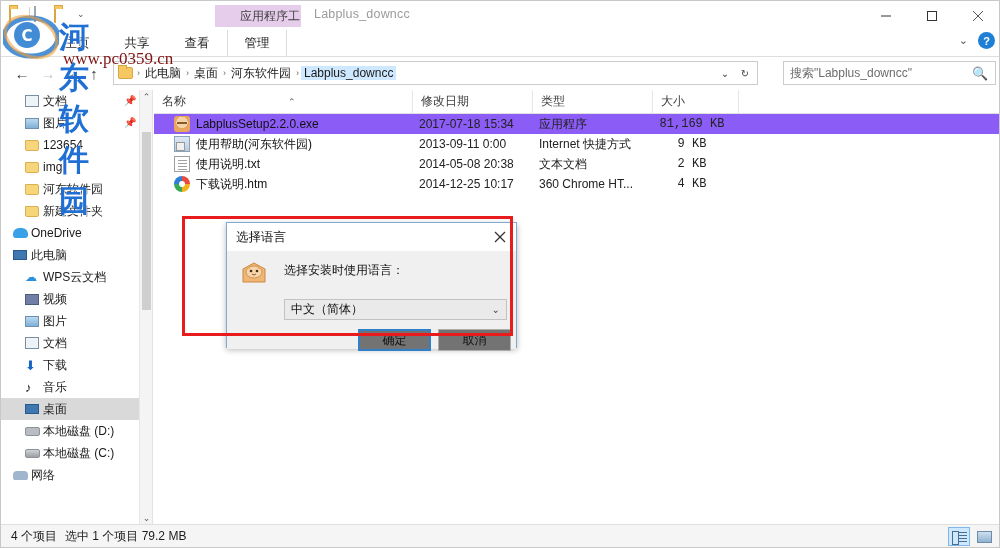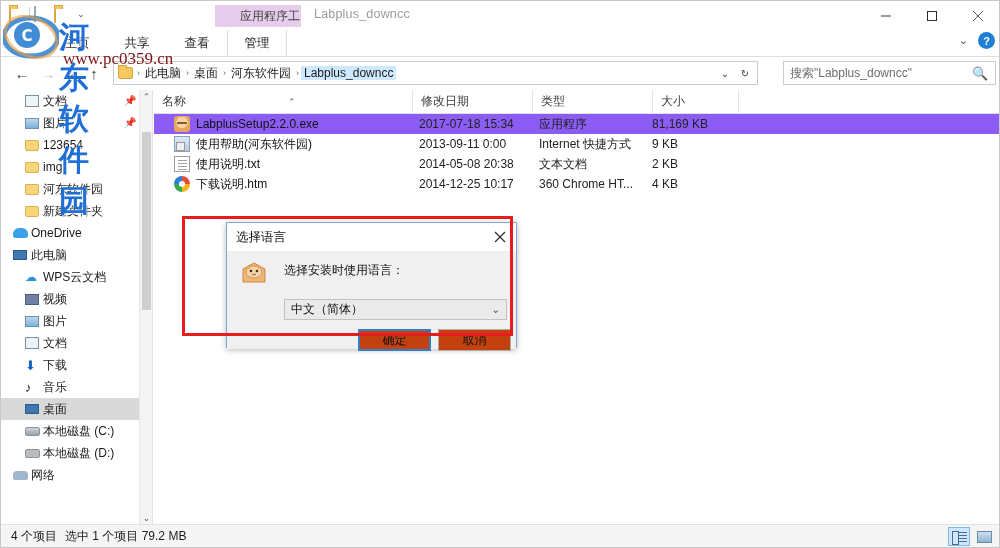--- a/index.html
+++ b/index.html
@@ -218,21 +218,21 @@
   .fico.htm {
     border-radius: 50%;
     background: conic-gradient(#e84a3c 0 25%, #f2b21a 25% 50%, #3aa757 50% 75%, #2f7fd4 75% 100%);
   }
   .fico.htm:after {
     content:""; position:absolute; left:5px; top:5px; width:6px; height:6px;
     background:#fff; border-radius:50%;
   }
   .fdate { position: absolute; left: 265px; color: #222; }
   .ftype { position: absolute; left: 385px; color: #222; }
-  .fsize { position: absolute; left: 498px; width: 80px; text-align: left; color: #222; }
+  .fsize { position: absolute; left: 498px; width: 80px; text-align: center; color: #222; font-family: Liberation Mono, monospace; }
 
   
   .statusbar {
     position: absolute; left: 0; bottom: 0; width: 1000px; height: 23px;
     background: #f5f5f5; border-top: 1px solid #e0e0e0;
     display: flex; align-items: center;
   }
   .st-count { margin-left: 10px; font-size: 12px; color: #1c1c1c; }
   .st-sel { margin-left: 8px; font-size: 12px; color: #1c1c1c; }
   .viewbtns { position: absolute; right: 6px; top: 2px; display: flex; gap: 3px; }
@@ -275,21 +275,21 @@
     position: absolute; left: 57px; top: 11px; font-size: 12px; color: #111;
   }
   .dlg-combo {
     position: absolute; left: 57px; top: 48px; width: 223px; height: 21px;
     background: #eaeaea; border: 1px solid #c2c2c2;
     display: flex; align-items: center; padding: 0 6px; font-size: 12px; color: #111;
   }
   .dlg-combo .cb-arrow { margin-left: auto; color: #4a4a4a; font-size: 10px; }
   .dlg-btn {
     position: absolute; top: 78px; width: 73px; height: 22px;
-    background: #c2410c; border: 1px solid #adadad;
+    background: #737373; border: 1px solid #adadad;
     font-size: 12px; color: #111; text-align: center; line-height: 20px;
   }
   .dlg-btn.ok { left: 131px; border: 2px solid #2f7fc9; line-height: 18px; }
   .dlg-btn.cancel { left: 211px; }
 
   
   .annot {
     position: absolute; left: 181px; top: 215px; width: 331px; height: 120px;
     border: 3px solid #e81c1c; pointer-events: none;
   }
@@ -481,29 +481,29 @@
           <span>音乐</span>
         </div>
         <div class="side-item ind sel">
           <span class="side-ico">
             <span class="si-pc"></span>
           </span>
           <span>桌面</span>
         </div>
         <div class="side-item ind">
           <span class="side-ico">
+            <span class="si-disk"></span>
+          </span>
+          <span>本地磁盘 (D:)</span>
+        </div>
+        <div class="side-item ind">
+          <span class="side-ico">
             <span class="si-disk sys"></span>
           </span>
           <span>本地磁盘 (C:)</span>
-        </div>
-        <div class="side-item ind">
-          <span class="side-ico">
-            <span class="si-disk"></span>
-          </span>
-          <span>本地磁盘 (D:)</span>
         </div>
         <div class="side-item">
           <span class="side-ico">
             <span class="si-net"></span>
           </span>
           <span>网络</span>
         </div>
       </div>
     <div class="side-scroll">
       <div class="arr up">⌃</div>

